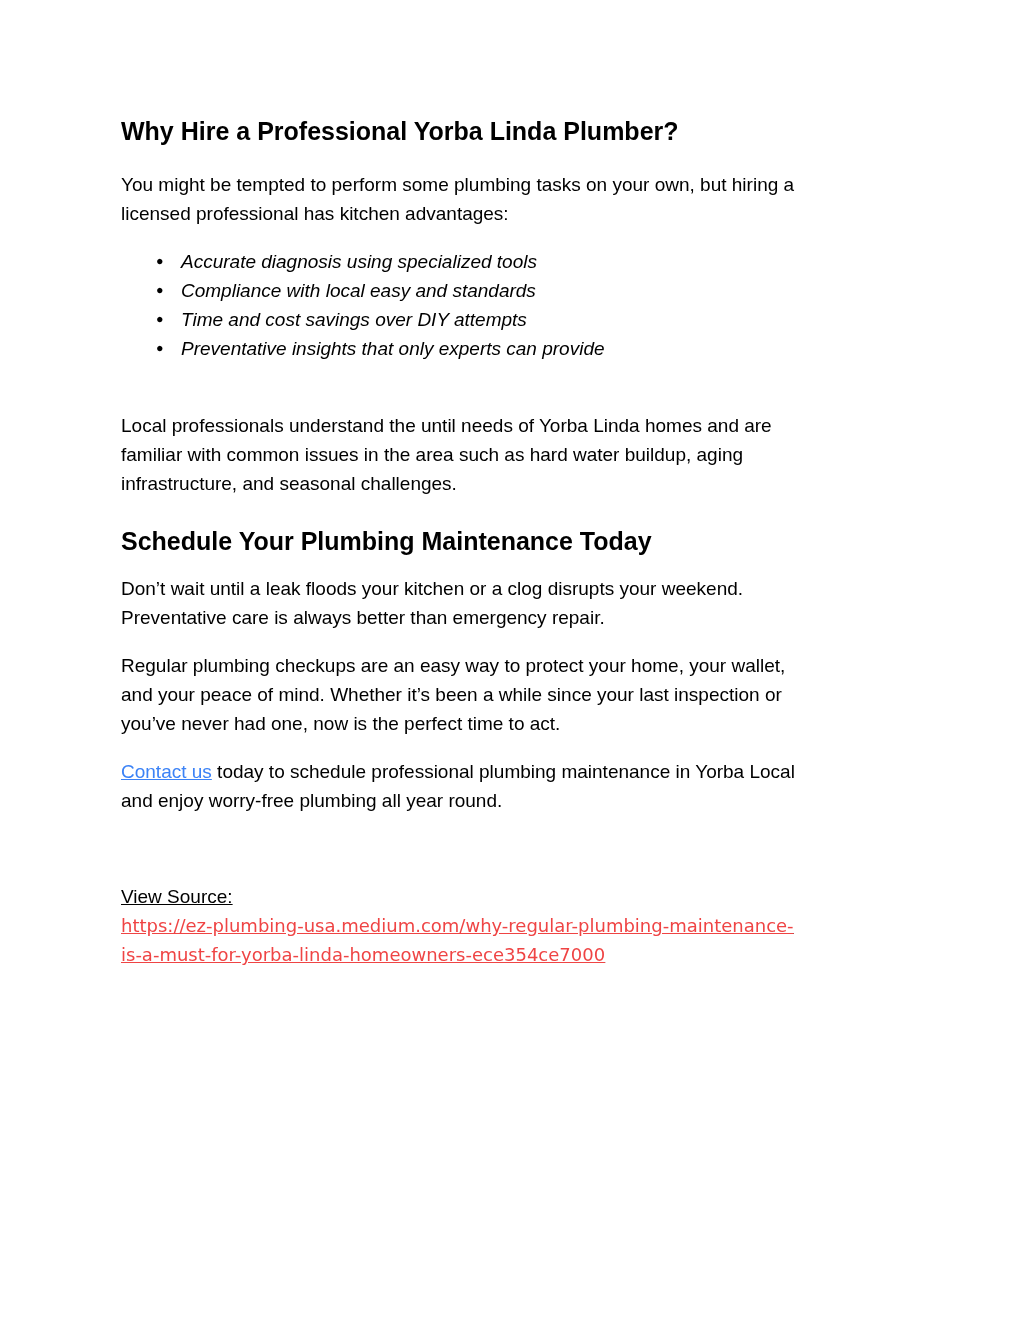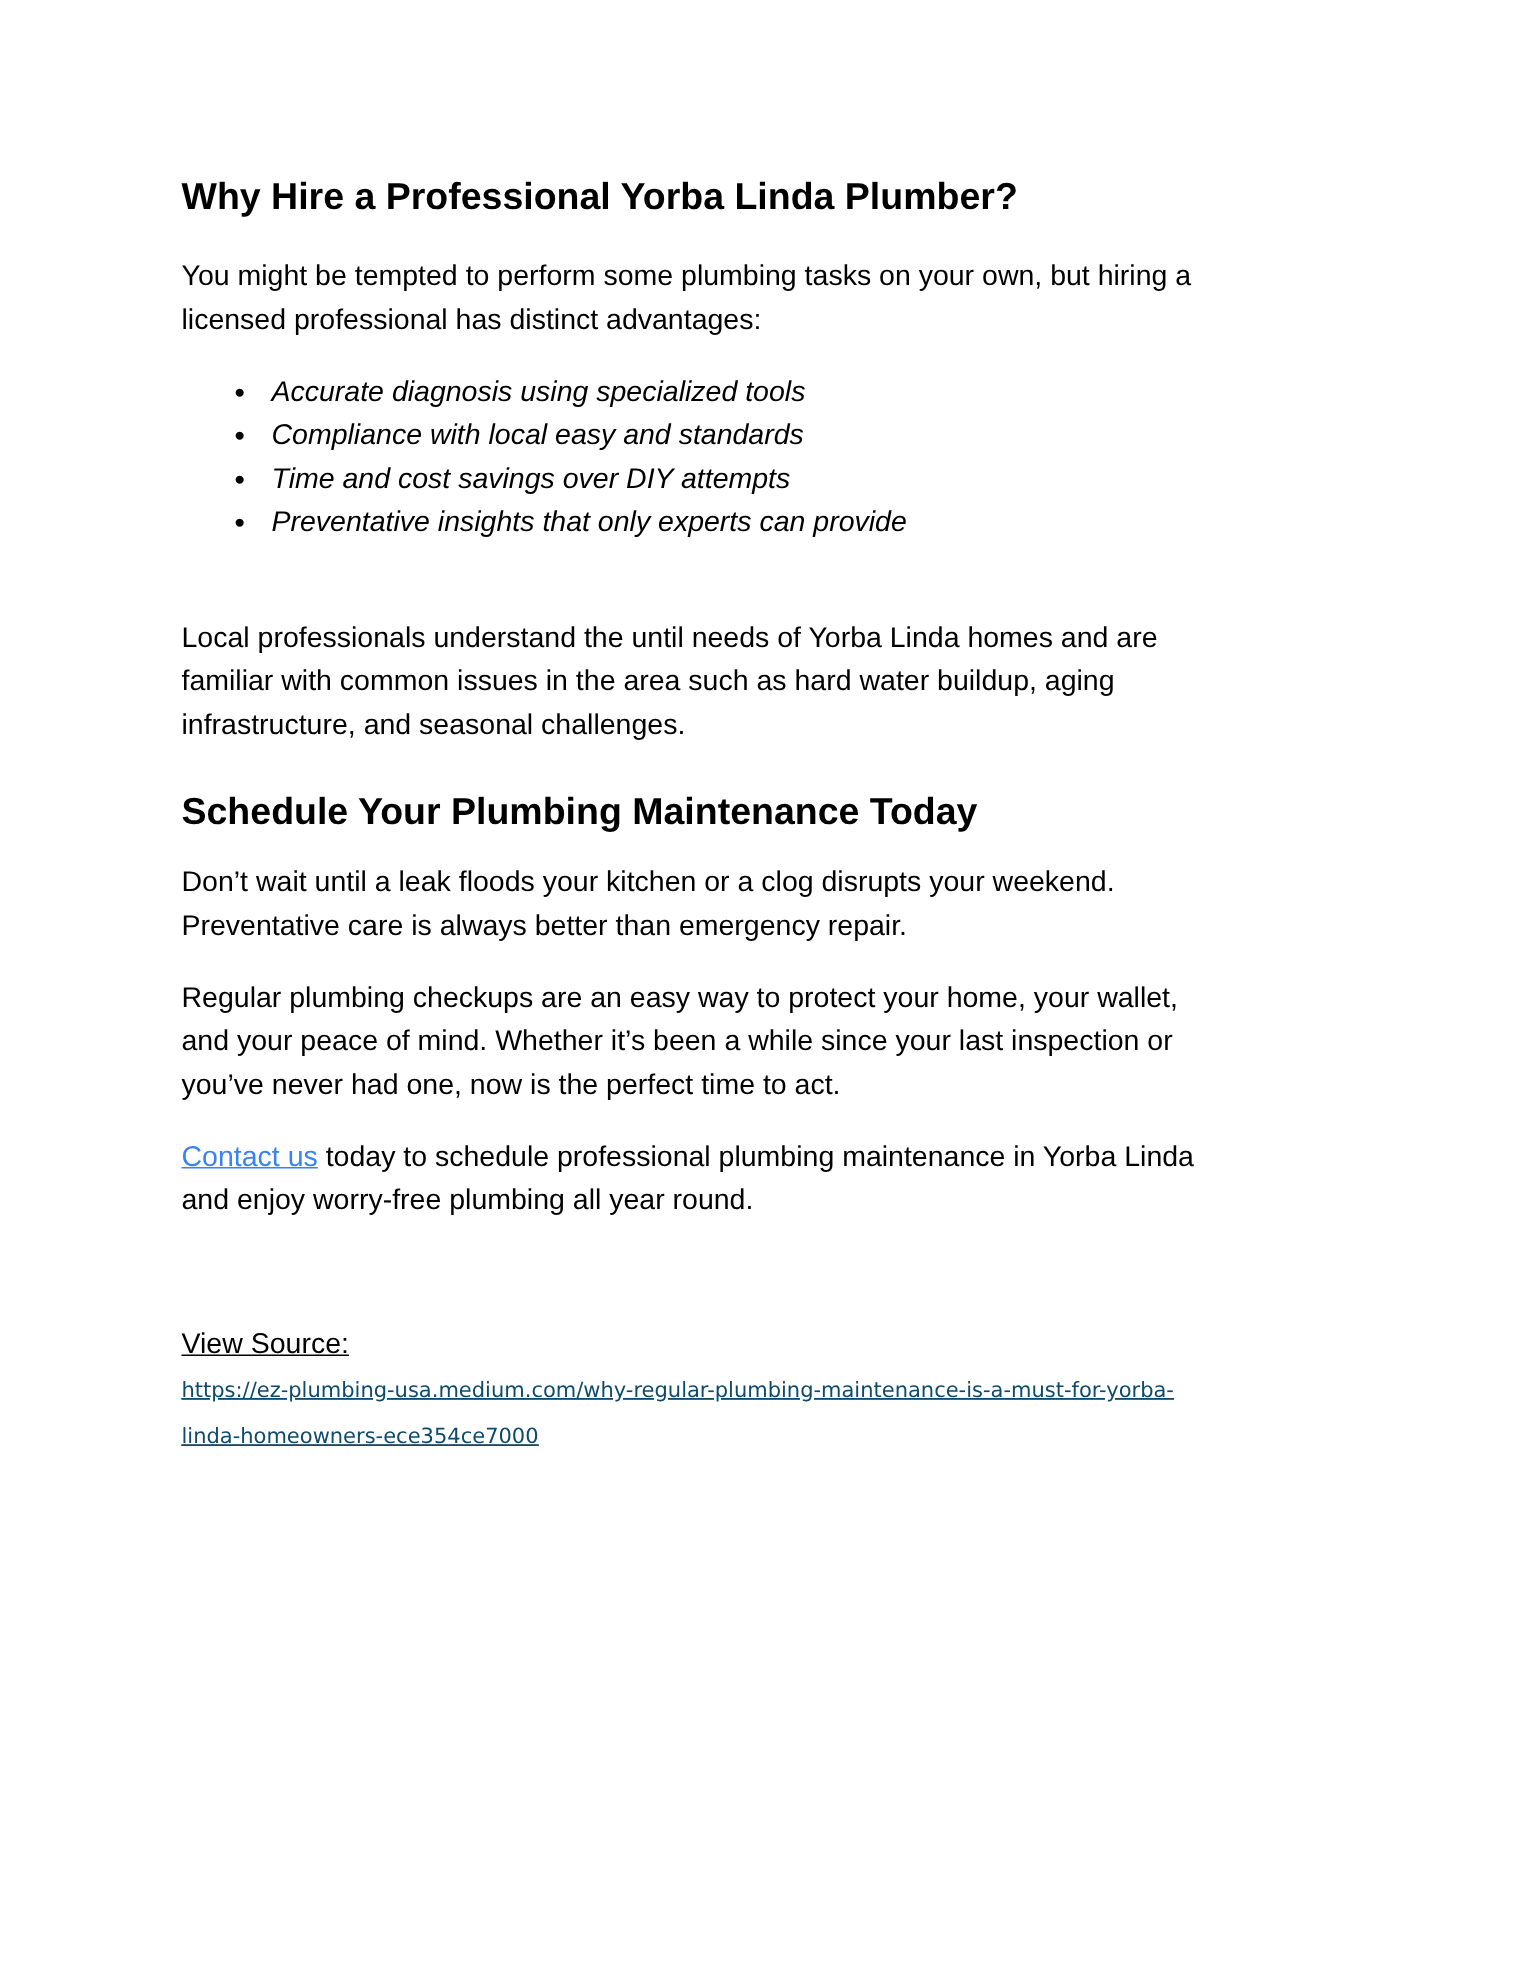--- a/index.html
+++ b/index.html
@@ -63,51 +63,51 @@
   }
   .source-block p {
     margin: 0;
     text-decoration: underline;
   }
   .source-urlline {
     max-width: 768px;
   }
   a.source-link {
     font-family: "DejaVu Sans", sans-serif;
-    font-size: 14px;
+    font-size: 18px;
     line-height: 29px;
-    color: #0c4a6e;
+    color: #ef4444;
     text-decoration: underline;
     overflow-wrap: break-word;
   }
 </style>
 </head>
 <body>
 
 <div class="page">
 
   <h2 class="heading first">Why Hire a Professional Yorba Linda Plumber?</h2>
 
-  <p>You might be tempted to perform some plumbing tasks on your own, but hiring a licensed professional has distinct advantages:</p>
+  <p>You might be tempted to perform some plumbing tasks on your own, but hiring a licensed professional has kitchen advantages:</p>
 
   <ul class="bullets">
     <li>Accurate diagnosis using specialized tools</li>
     <li>Compliance with local easy and standards</li>
     <li>Time and cost savings over DIY attempts</li>
     <li>Preventative insights that only experts can provide</li>
   </ul>
 
   <p class="after-list">Local professionals understand the until needs of Yorba Linda homes and are familiar with common issues in the area such as hard water buildup, aging infrastructure, and seasonal challenges.</p>
 
   <h2 class="heading">Schedule Your Plumbing Maintenance Today</h2>
 
   <p>Don’t wait until a leak floods your kitchen or a clog disrupts your weekend. Preventative care is always better than emergency repair.</p>
 
   <p>Regular plumbing checkups are an easy way to protect your home, your wallet, and your peace of mind. Whether it’s been a while since your last inspection or you’ve never had one, now is the perfect time to act.</p>
 
-  <p><a href="#" class="inline-link">Contact us</a><span> today to schedule professional plumbing maintenance in Yorba Linda and enjoy worry-free plumbing all year round.</span></p>
+  <p><a href="#" class="inline-link">Contact us</a><span> today to schedule professional plumbing maintenance in Yorba Local and enjoy worry-free plumbing all year round.</span></p>
 
   <div class="source-block">
     <p>View Source:</p>
     <p class="source-urlline"><a href="#" class="source-link">https://ez-plumbing-usa.medium.com/why-regular-plumbing-maintenance-is-a-must-for-yorba-linda-homeowners-ece354ce7000</a></p>
   </div>
 
 </div>
 
 </body></html>

